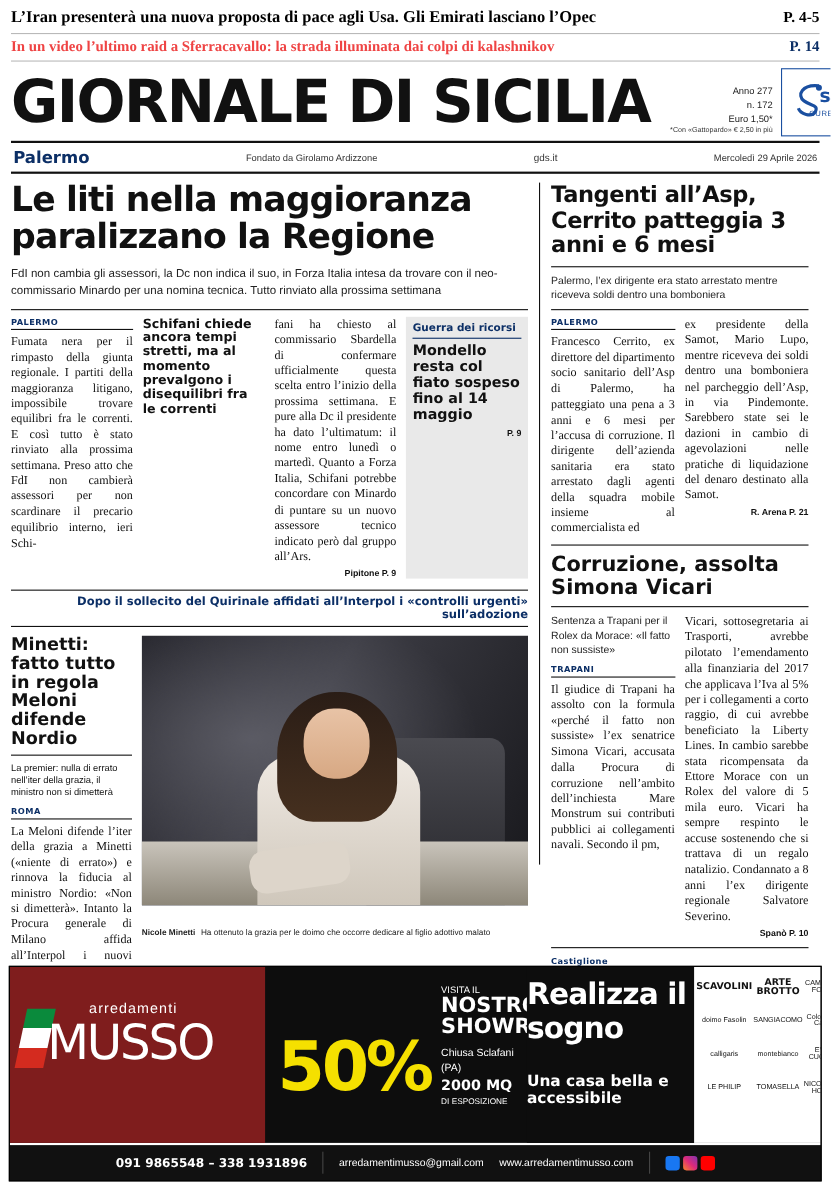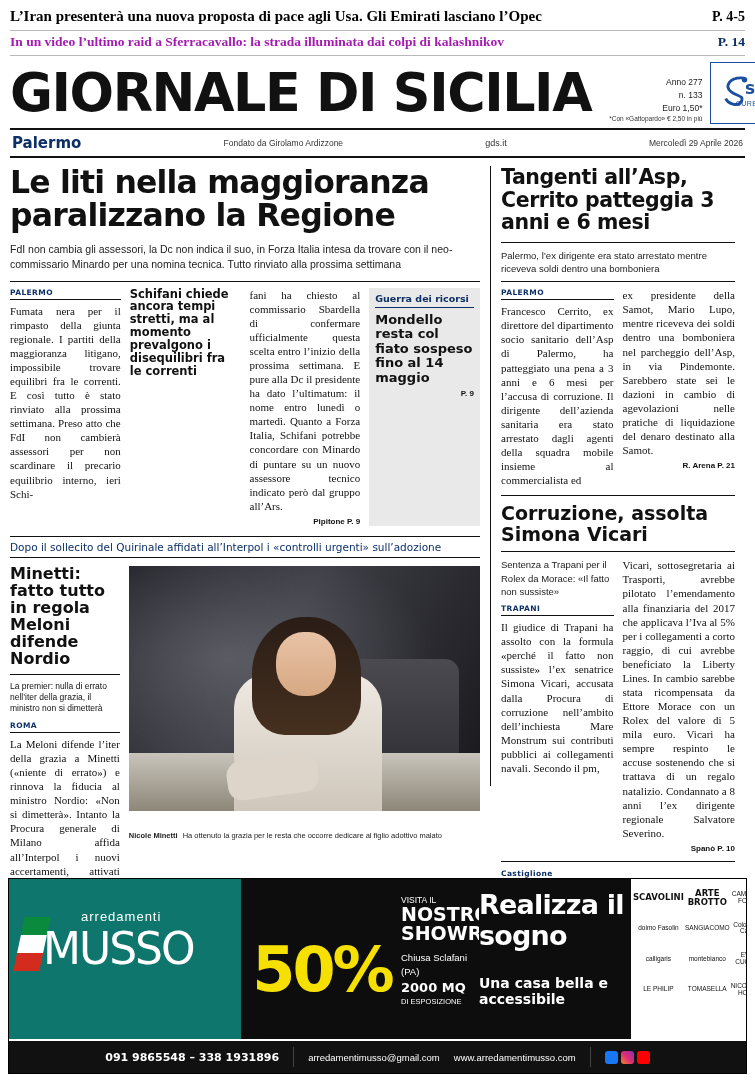--- a/index.html
+++ b/index.html
@@ -20,21 +20,21 @@
     border-bottom:1px solid #b9b9b9;
     padding:3px 0 5px 0;
   }
   .teaser:first-child { padding-top:2px; }
   .teaser .t-text { font-weight:bold; line-height:1.12; }
   .teaser .t-page { font-weight:bold; white-space:nowrap; padding-left:10px; }
   .teaser.t1 .t-text { font-size:14.5px; color:#0c2f66; }
   .teaser.t1 .t-page { font-size:14.5px; color:#0c2f66; }
   .teaser.t2 .t-text { font-size:15px; color:#000; }
   .teaser.t2 .t-page { font-size:14px; color:#000; }
-  .teaser.t3 .t-text { font-size:13.5px; color:#a21caf; }
+  .teaser.t3 .t-text { font-size:13.5px; color:#ef4444; }
   .teaser.t3 .t-page { font-size:13.5px; color:#0c2f66; }
 
   
   .masthead {
     display:flex; align-items:center; justify-content:space-between;
     padding:6px 10px 0 10px;
   }
   .masthead-title {
     font-family:"DejaVu Sans", sans-serif;
     font-weight:bold;
@@ -135,22 +135,22 @@
   }
   .box-hed {
     font-family:"DejaVu Sans", sans-serif; font-weight:bold;
     font-size:13px; line-height:1.12;
   }
 
   
   .strip {
     border-top:1px solid #111; border-bottom:1px solid #111;
     margin-top:10px; padding:4px 0;
-    font-family:"DejaVu Sans", sans-serif; font-weight:normal;
-    font-size:10.5px; color:#0c2f66; text-align:left;
+    font-family:"DejaVu Sans", sans-serif; font-weight:bold;
+    font-size:10.5px; color:#0c2f66; text-align:right;
   }
 
   
   .pkg2 { display:flex; gap:9px; margin-top:8px; }
   .pkg2-left { width:112px; }
   .pkg2-right { width:358px; }
   .pkg2-hed {
     font-family:"DejaVu Sans", sans-serif; font-weight:bold;
     font-size:16px; line-height:1.06; margin-bottom:6px;
   }
@@ -238,21 +238,21 @@
     position:absolute; left:16%; bottom:0; width:68%; height:36%;
     background:#3f4a55; border-radius:16px 16px 0 0;
   }
 
   
   .ad {
     position:absolute; left:8px; right:8px; bottom:6px; height:196px;
     background:#0d0d0d; border:1px solid #000; overflow:hidden;
   }
   .ad-top { display:flex; height:160px; }
-  .ad-l { width:232px; position:relative; background:#0f766e; }
+  .ad-l { width:232px; position:relative; background:#7f1d1d; }
   .ad-mid { width:238px; position:relative; }
   .ad-r { flex:1; background:#ffffff; position:relative; }
   .musso-flag {
     position:absolute; left:10px; top:38px; width:26px; height:54px;
     background:linear-gradient(180deg,#0a8a3c 0%,#0a8a3c 33%,#ffffff 33%,#ffffff 66%,#d42b1f 66%,#d42b1f 100%);
     transform:skewX(-12deg);
   }
   .musso-word {
     position:absolute; left:34px; top:44px;
     font-family:"DejaVu Sans", sans-serif; font-weight:normal;
@@ -340,21 +340,21 @@
       <div class="t-text">In un video l’ultimo raid a Sferracavallo: la strada illuminata dai colpi di kalashnikov</div>
       <div class="t-page">P. 14</div>
     </div>
   </div>
 
   <div class="masthead">
     <div class="masthead-title">GIORNALE DI SICILIA</div>
     <div class="masthead-right">
       <div class="edition-info">
         <div>Anno 277</div>
-        <div>n. 133</div>
+        <div>n. 172</div>
         <div>Euro 1,50*</div>
         <div class="tiny">*Con «Gattopardo» € 2,50 in più</div>
       </div>
       <div class="samo-box">
 
         <svg class="samo-swoosh" viewBox="0 0 40 40">
           <path d="M30 6 C12 4, 6 16, 14 22 C22 28, 30 26, 26 34 C22 40, 10 36, 8 30" fill="none" stroke="#1a4fa0" stroke-width="3.4"></path>
           <circle cx="30" cy="8" r="3.2" fill="#1a4fa0"></circle>
         </svg>
         <div class="samo-inner">
@@ -416,21 +416,21 @@
             <div class="backdrop"></div>
             <div class="chair"></div>
             <div class="desk"></div>
             <div class="person-body"></div>
             <div class="person-hair"></div>
             <div class="person-face"></div>
             <div class="arm"></div>
           </div>
           <div class="caption">
             <b>Nicole Minetti</b>
-            <span>Ha ottenuto la grazia per le resta che occorre dedicare al figlio adottivo malato</span>
+            <span>Ha ottenuto la grazia per le doimo che occorre dedicare al figlio adottivo malato</span>
           </div>
         </div>
       </div>
     </div>
 
     <div class="col-right">
       <div class="r-hed">Tangenti all’Asp, Cerrito patteggia 3 anni e 6 mesi</div>
       <div class="rule-thin"></div>
       <div class="r-sub">Palermo, l’ex dirigente era stato arrestato mentre riceveva soldi dentro una bomboniera</div>
       <div class="rule-thin"></div>

